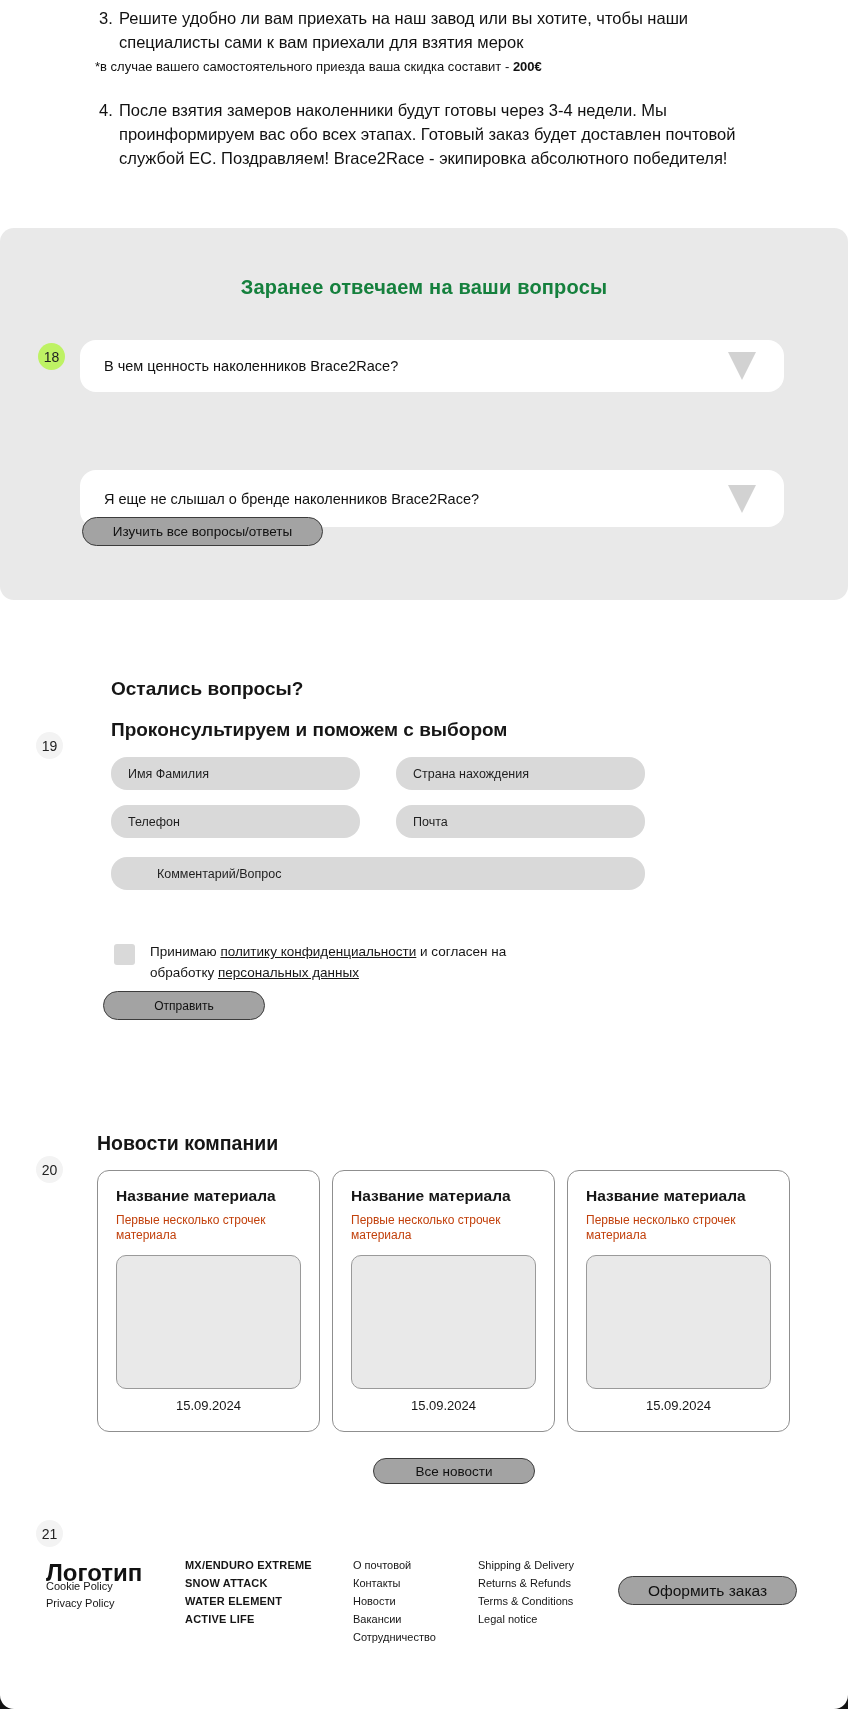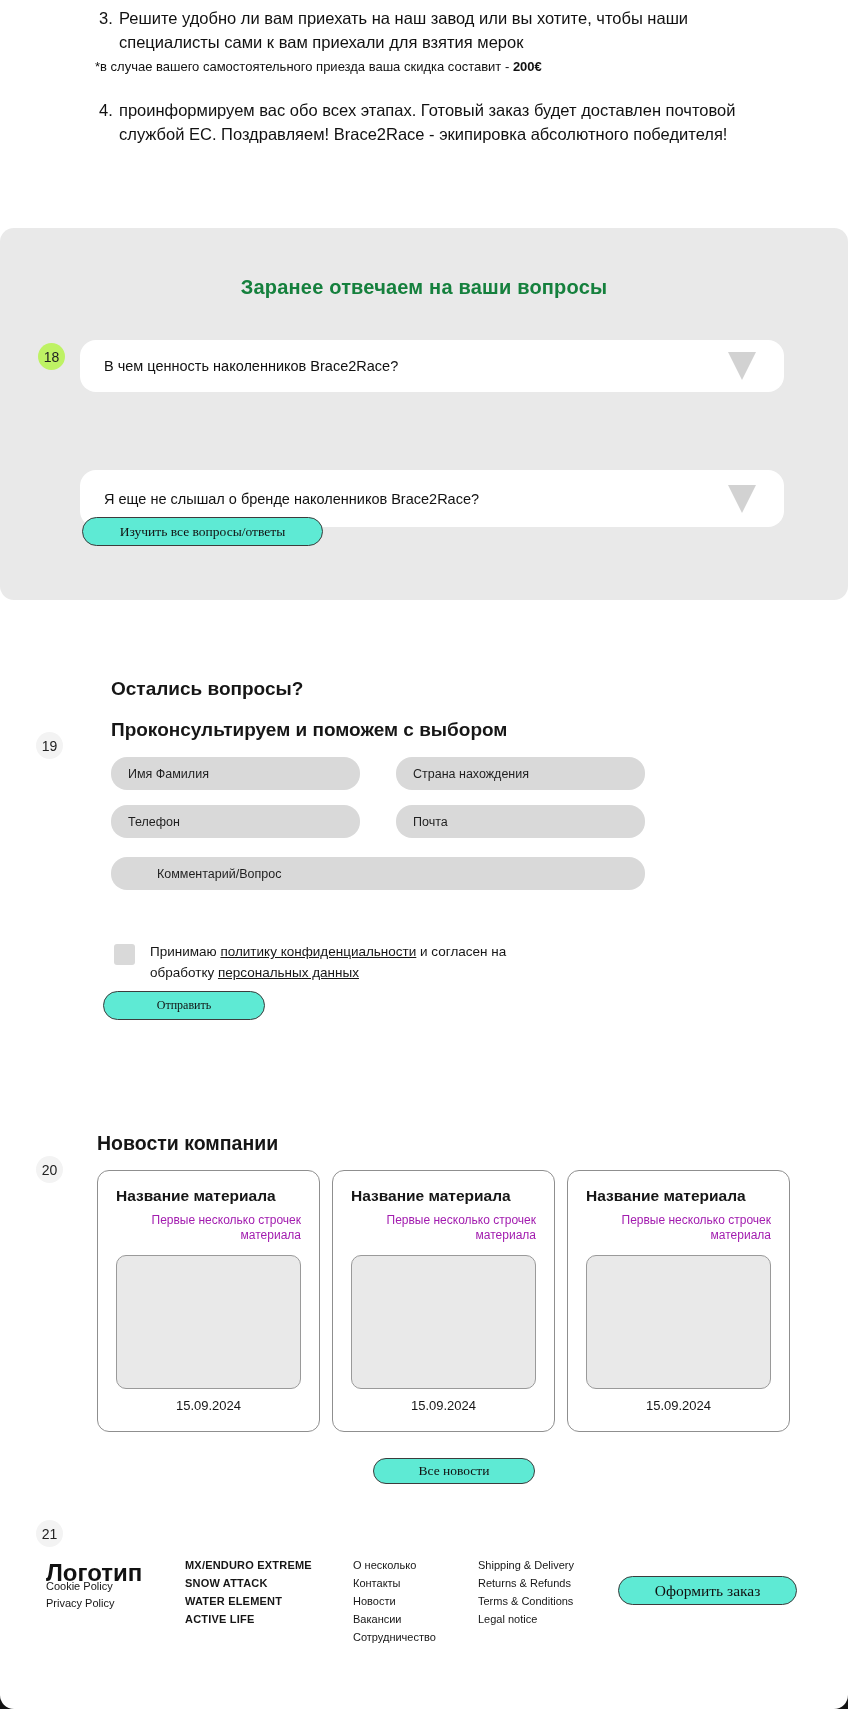--- a/index.html
+++ b/index.html
@@ -88,29 +88,28 @@
     top:50%;
     transform:translateY(-50%);
     width:0;height:0;
     border-left:14px solid transparent;
     border-right:14px solid transparent;
     border-top:28px solid #d2d2d2;
   }
   .pill-btn{
     position:absolute;
     box-sizing:border-box;
-    background:#5eead4;
+    background:#a3a3a3;
     border:1.5px solid #3c3c3c;
     border-radius:15px;
     display:flex;align-items:center;justify-content:center;
     font-size:13.5px;
     color:#111;
     cursor:pointer;
     white-space:nowrap;
-    font-family:Liberation Serif, serif;
   }
 
   
   .h-md{
     position:absolute;
     font-size:19px;
     font-weight:600;
     color:#161616;
     white-space:nowrap;
   }
@@ -159,21 +158,21 @@
     width:223px;
     height:262px;
     box-sizing:border-box;
     border:1px solid #8f8f8f;
     border-radius:12px;
     background:#fff;
     padding:16px 18px 0 18px;
     cursor:pointer;
   }
   .n-title{font-size:15.5px;font-weight:600;color:#161616;}
-  .n-desc{margin-top:8px;font-size:12px;line-height:15px;color:#a21caf;text-align:right;}
+  .n-desc{margin-top:8px;font-size:12px;line-height:15px;color:#c2410c;}
   .n-img{
     margin-top:12px;
     width:100%;
     height:134px;
     box-sizing:border-box;
     background:#e9e9e9;
     border:1px solid #9a9a9a;
     border-radius:10px;
   }
   .n-date{margin-top:9px;text-align:center;font-size:13px;color:#161616;}
@@ -211,20 +210,21 @@
         <span class="line">специалисты сами к вам приехали для взятия мерок</span>
       </span>
     </div>
     <div class="note" style="left:95px;top:55px;">
       <span>*в случае вашего самостоятельного приезда ваша скидка составит - </span><b>200€</b>
     </div>
 
     <div class="li" style="left:99px;top:98px;">
       <span class="num">4.</span>
       <span class="lines">
+        <span class="line">После взятия замеров наколенники будут готовы через 3-4 недели.  Мы</span>
         <span class="line">проинформируем вас обо всех этапах. Готовый заказ будет доставлен почтовой</span>
         <span class="line">службой ЕС. Поздравляем! Brace2Race - экипировка абсолютного победителя!</span>
       </span>
     </div>
   </section>
 
   <section class="faq">
     <div class="faq-title">Заранее отвечаем на ваши вопросы</div>
     <div class="badge on-gray" style="left:38px;top:115px;">18</div>
 
@@ -298,21 +298,21 @@
     </div>
 
     <div class="f-col caps" style="left:185px;top:1556px;">
       <span class="f-item">MX/ENDURO EXTREME</span>
       <span class="f-item">SNOW ATTACK</span>
       <span class="f-item">WATER ELEMENT</span>
       <span class="f-item">ACTIVE LIFE</span>
     </div>
 
     <div class="f-col" style="left:353px;top:1556px;">
-      <span class="f-item">О несколько</span>
+      <span class="f-item">О почтовой</span>
       <span class="f-item">Контакты</span>
       <span class="f-item">Новости</span>
       <span class="f-item">Вакансии</span>
       <span class="f-item">Сотрудничество</span>
     </div>
 
     <div class="f-col" style="left:478px;top:1556px;">
       <span class="f-item">Shipping &amp; Delivery</span>
       <span class="f-item">Returns &amp; Refunds</span>
       <span class="f-item">Terms &amp; Conditions</span>

